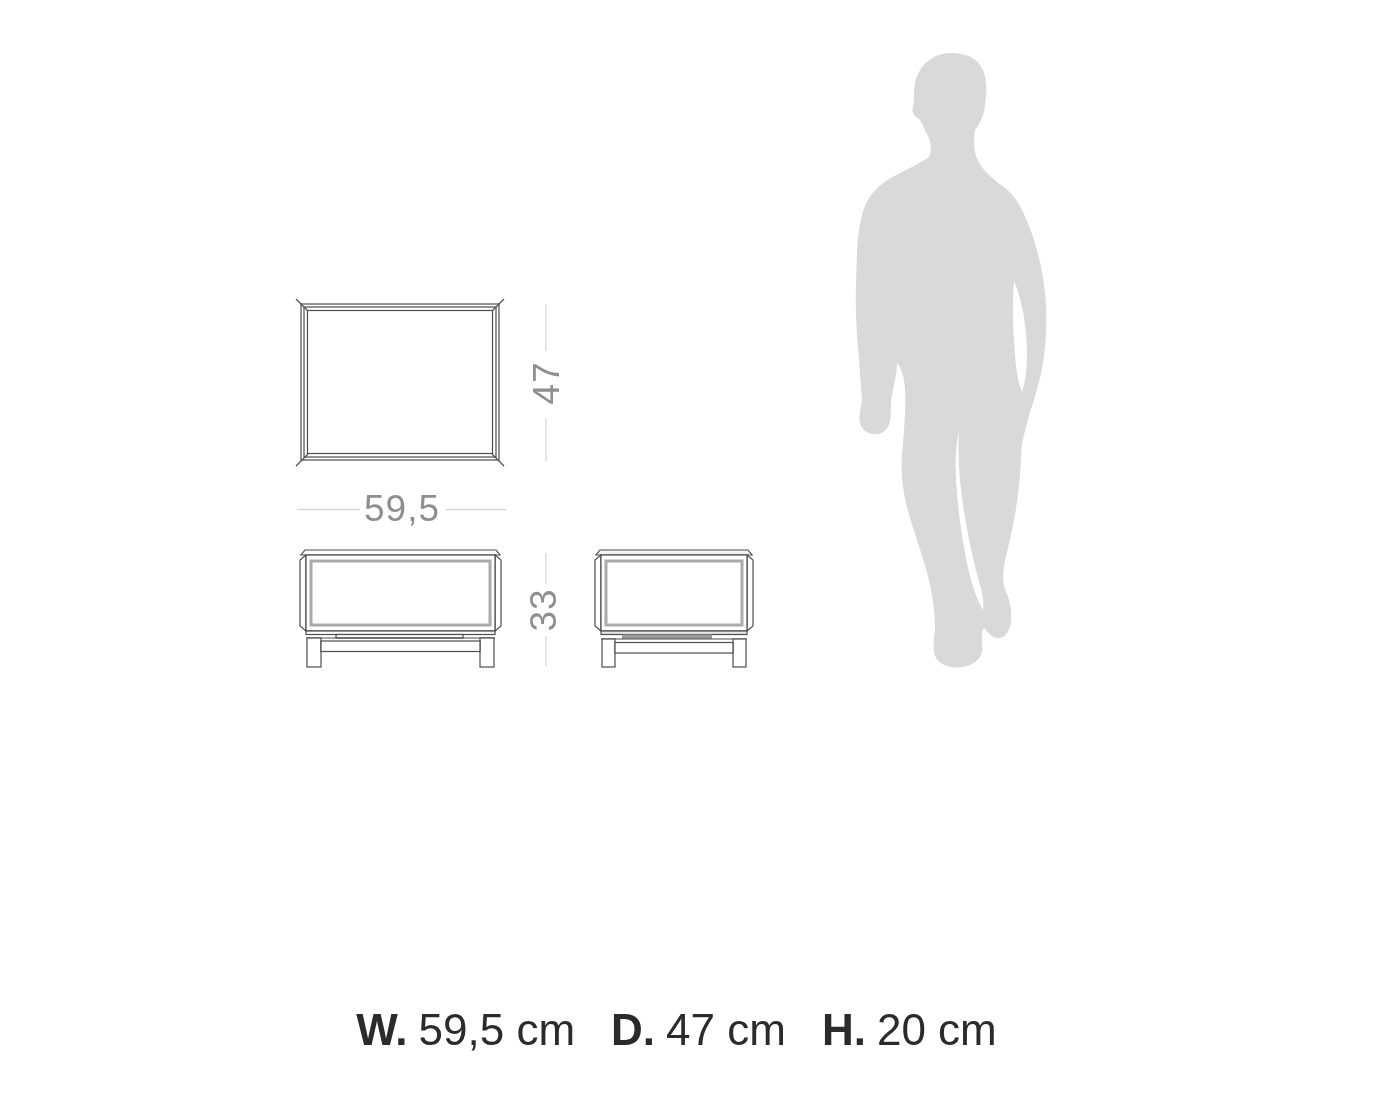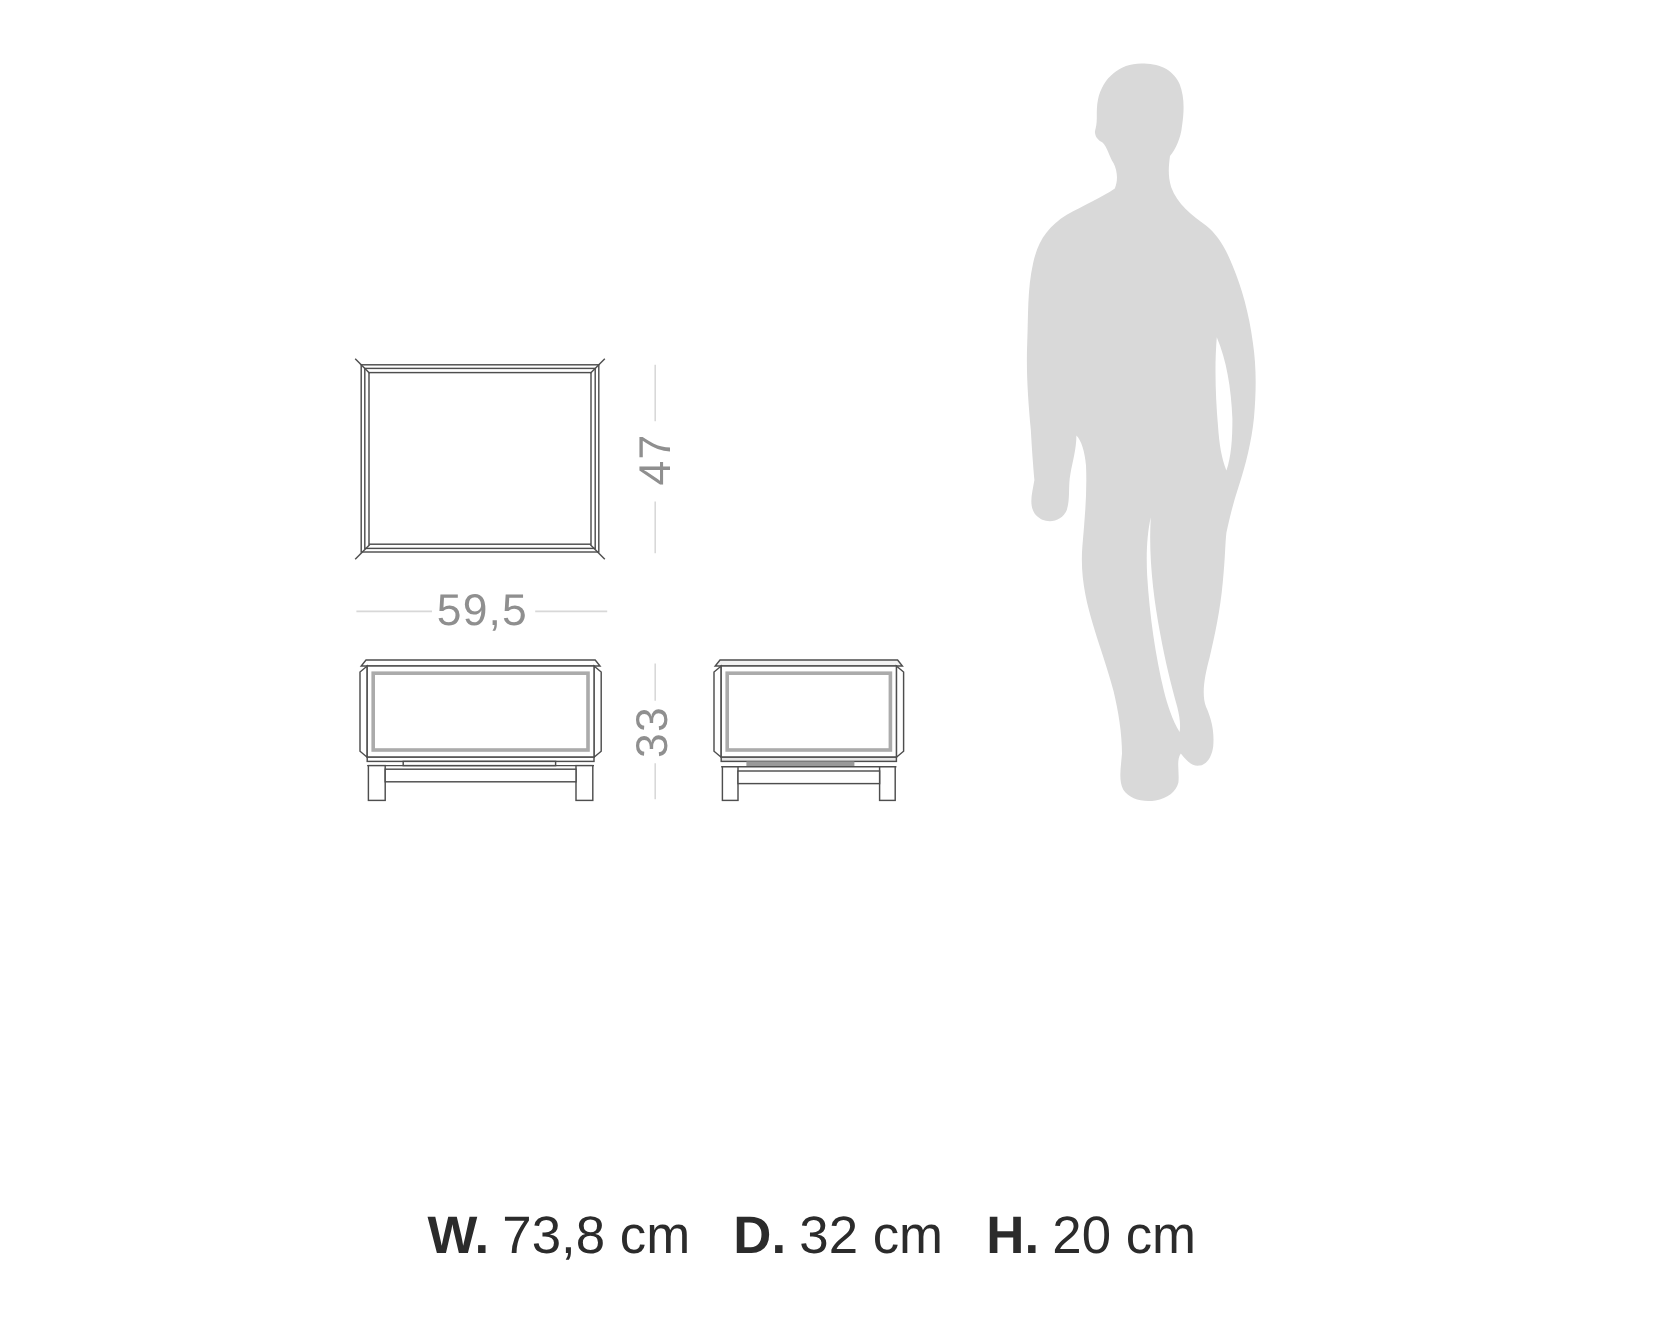--- a/index.html
+++ b/index.html
@@ -145,25 +145,25 @@
         C 1016 370 1018 382 1022 392
         C 1026 381 1027 366 1027 349
         C 1026 323 1022 300 1014 281
         Z"></path>
     </g>
   </svg>
 
   <div class="caption">
     <span class="grp">
       <span class="pfx">W.</span>
-      <span class="val">73,8 cm</span>
+      <span class="val">59,5 cm</span>
     </span>
     <span class="grp">
       <span class="pfx">D.</span>
-      <span class="val">32 cm</span>
+      <span class="val">47 cm</span>
     </span>
     <span class="grp">
       <span class="pfx">H.</span>
       <span class="val">20 cm</span>
     </span>
   </div>
 
 </div>
 
 </body></html>

